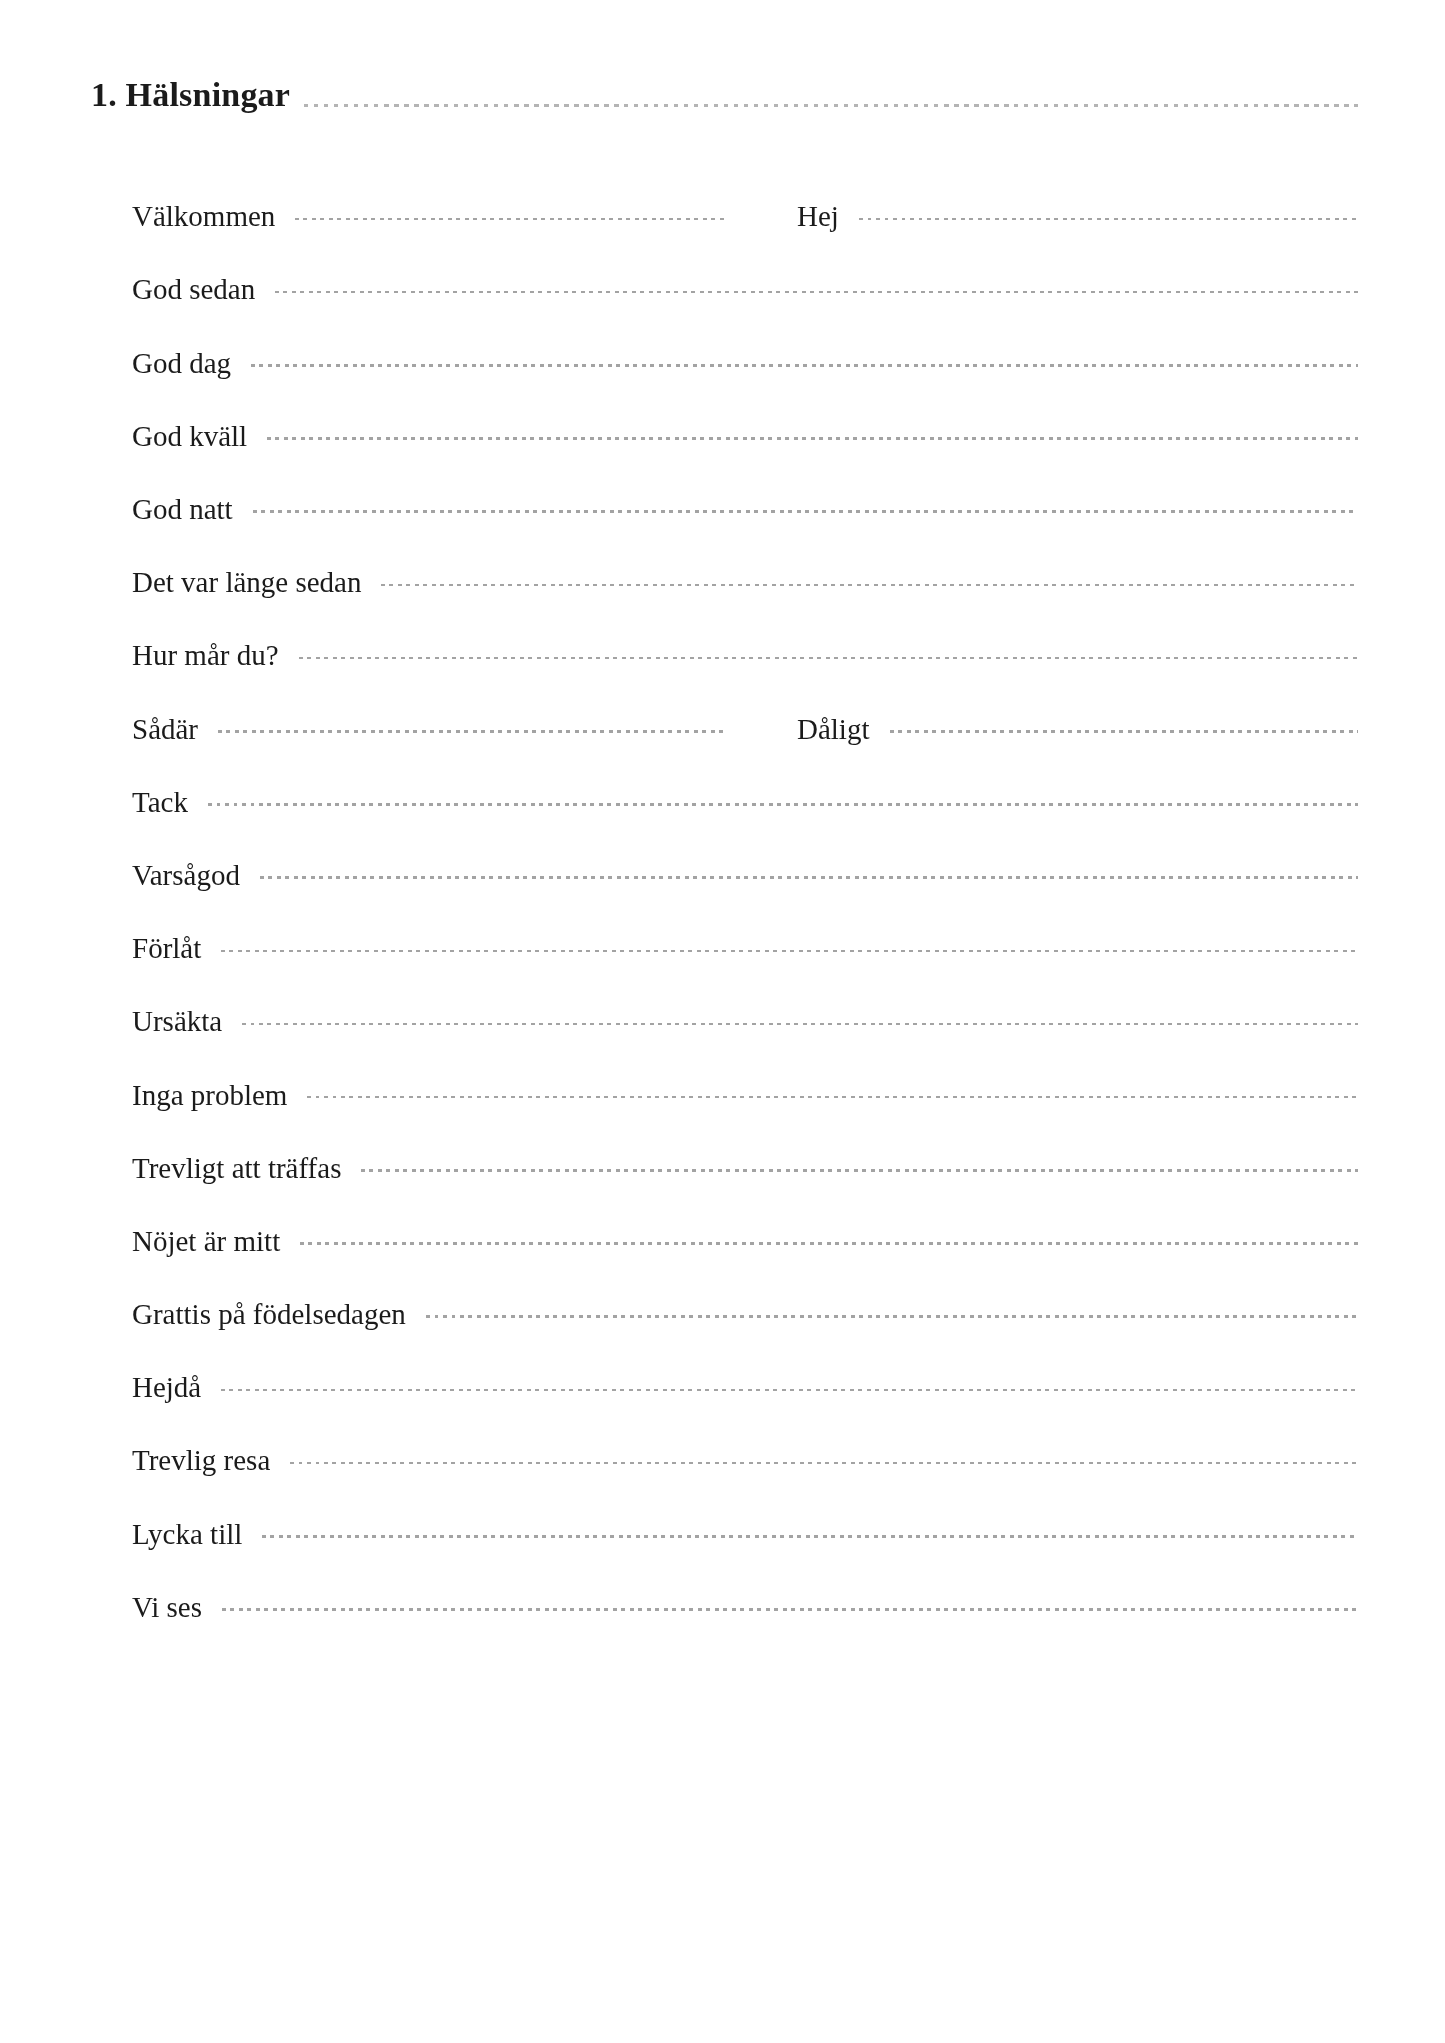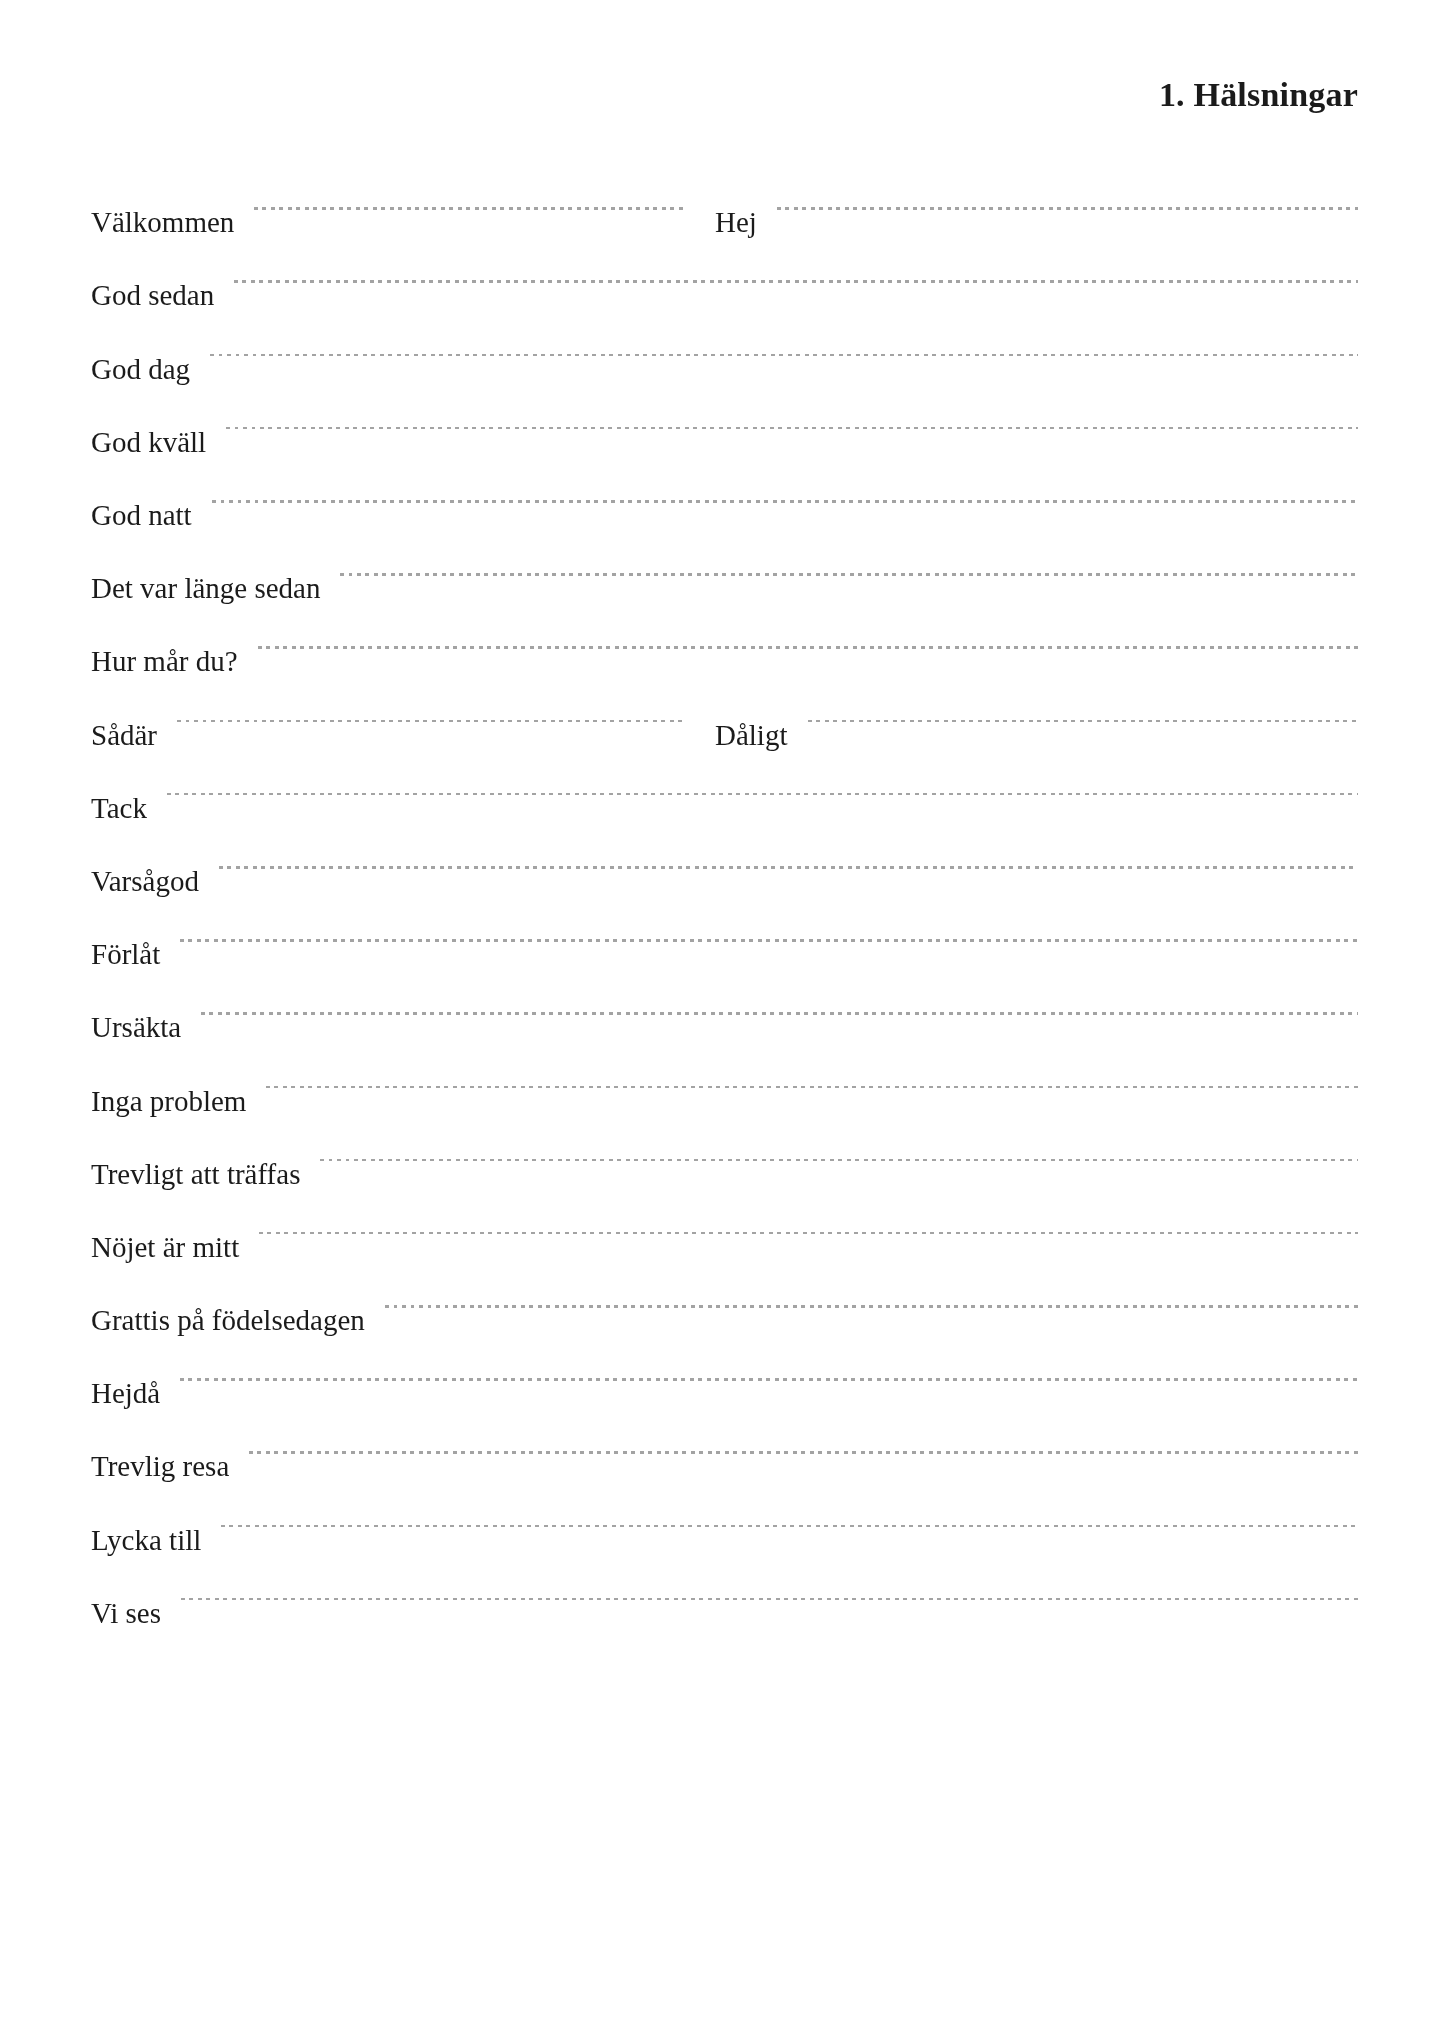--- a/index.html
+++ b/index.html
@@ -15,21 +15,20 @@
     background: #ffffff;
     box-sizing: border-box;
     padding: 76px 87px 0 91px;
     font-family: "Liberation Serif", "DejaVu Serif", serif;
     color: #1b1b1b;
     overflow: hidden;
   }
   .title-row {
     display: flex;
     align-items: flex-end;
-    flex-direction: column;
   }
   .page-title {
     margin: 0;
     font-size: 34px;
     font-weight: 700;
     line-height: 1.1;
     letter-spacing: 0.2px;
     white-space: nowrap;
   }
   .title-dots {
@@ -50,22 +49,23 @@
     height: 73.2px;
     display: flex;
     align-items: flex-end;
   }
   .row.two {
     column-gap: 29px;
   }
   .cell {
     flex: 1;
     display: flex;
-    align-items: flex-start;
+    align-items: center;
     min-width: 0;
+    margin-left: 41px;
   }
   .row.two .cell.left {
     flex: 0 0 595px;
   }
   .label {
     font-size: 29px;
     line-height: 1.08;
     white-space: nowrap;
     margin-bottom: 4px;
   }

